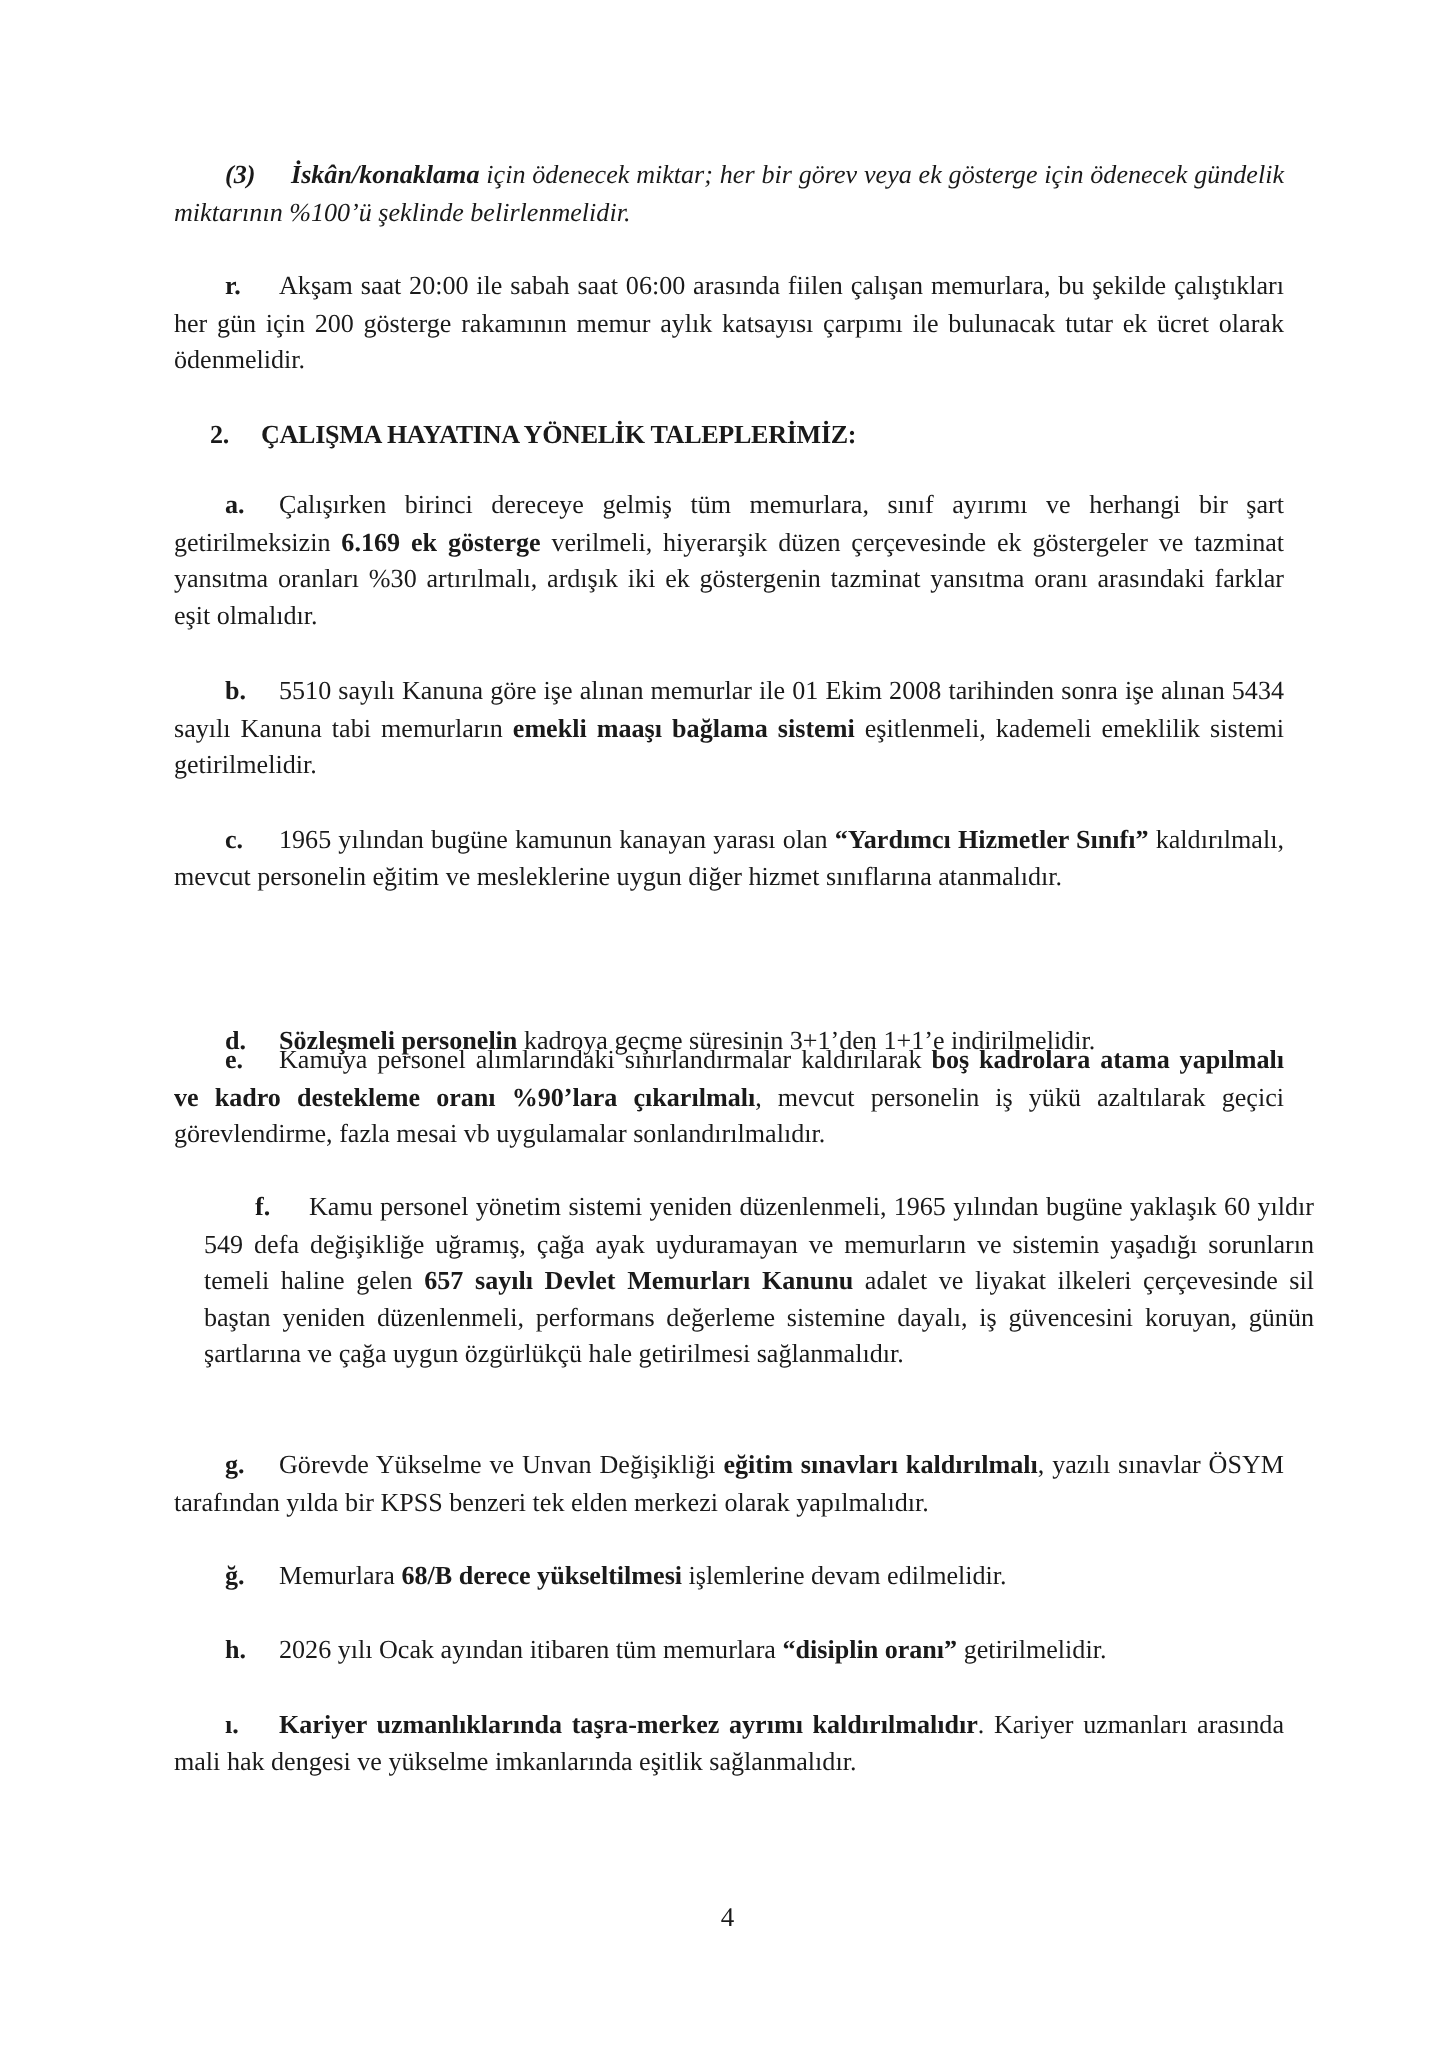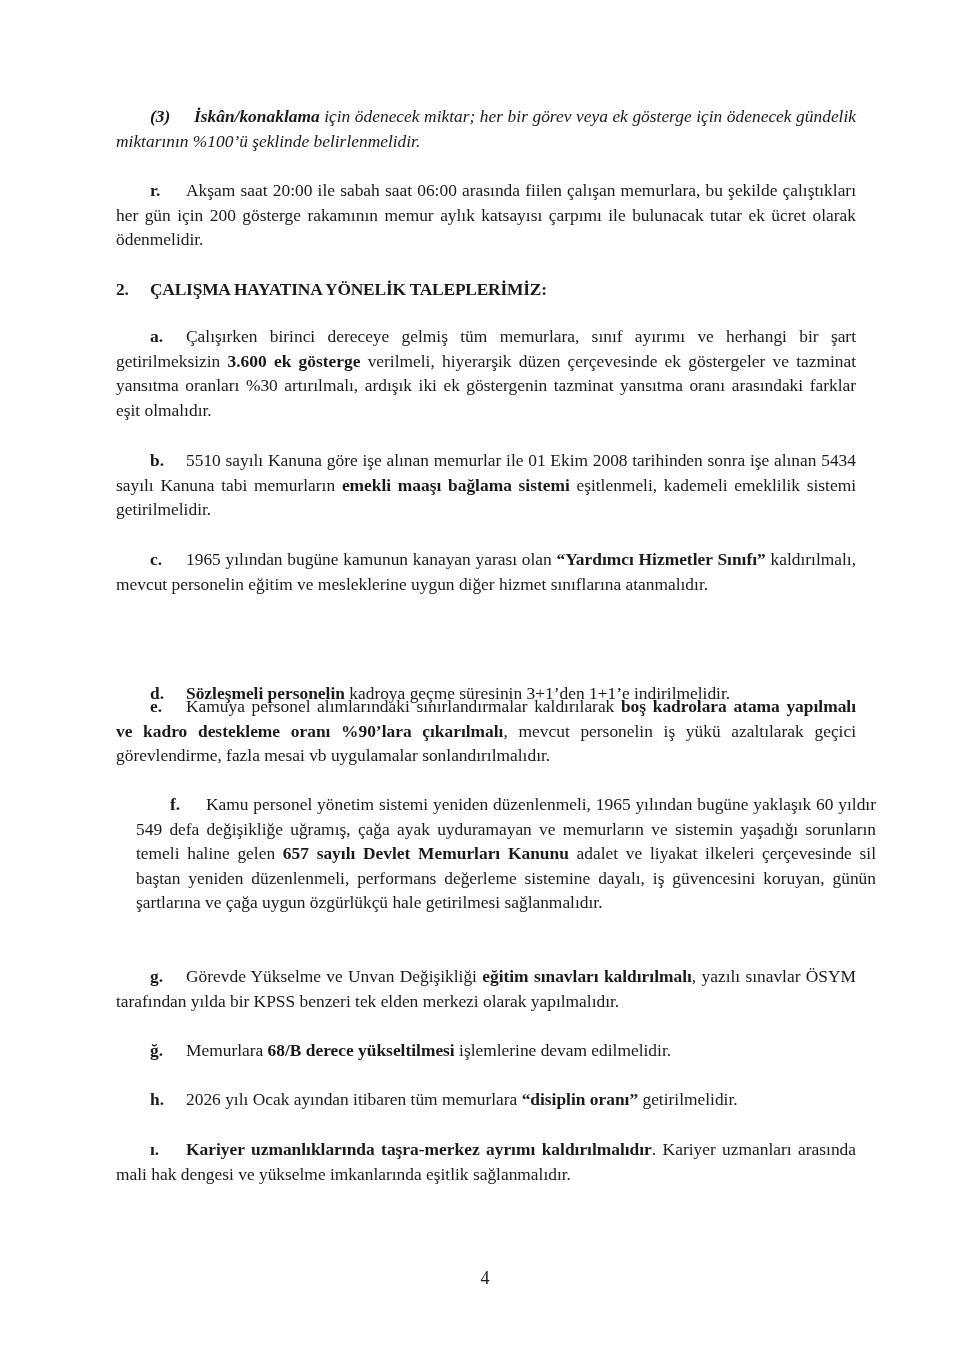--- a/index.html
+++ b/index.html
@@ -27,29 +27,29 @@
       <span class="lbl lbl3">(3)</span><b>İskân/konaklama</b><span> için ödenecek miktar; her bir görev veya ek gösterge için ödenecek gündelik miktarının %100’ü şeklinde belirlenmelidir.</span>
     </p>
   </div>
 
   <div class="abs" style="top:74px;">
     <p class="para">
       <span class="lbl">r.</span><span>Akşam saat 20:00 ile sabah saat 06:00 arasında fiilen çalışan memurlara, bu şekilde çalıştıkları her gün için 200 gösterge rakamının memur aylık katsayısı çarpımı ile bulunacak tutar ek ücret olarak ödenmelidir.</span>
     </p>
   </div>
 
-  <div class="abs" style="top:173px;">
+  <div class="abs" style="top:173px;margin-left:24px;">
     <p class="heading">
       <span class="num">2.</span><span>ÇALIŞMA HAYATINA YÖNELİK TALEPLERİMİZ:</span>
     </p>
   </div>
 
   <div class="abs" style="top:220px;">
     <p class="para">
-      <span class="lbl">a.</span><span>Çalışırken birinci dereceye gelmiş tüm memurlara, sınıf ayırımı ve herhangi bir şart getirilmeksizin </span><b>3.600 ek gösterge</b><span> verilmeli, hiyerarşik düzen çerçevesinde ek göstergeler ve tazminat yansıtma oranları %30 artırılmalı, ardışık iki ek göstergenin tazminat yansıtma oranı arasındaki farklar eşit olmalıdır.</span>
+      <span class="lbl">a.</span><span>Çalışırken birinci dereceye gelmiş tüm memurlara, sınıf ayırımı ve herhangi bir şart getirilmeksizin </span><b>6.169 ek gösterge</b><span> verilmeli, hiyerarşik düzen çerçevesinde ek göstergeler ve tazminat yansıtma oranları %30 artırılmalı, ardışık iki ek göstergenin tazminat yansıtma oranı arasındaki farklar eşit olmalıdır.</span>
     </p>
   </div>
 
   <div class="abs" style="top:344px;">
     <p class="para">
       <span class="lbl">b.</span><span>5510 sayılı Kanuna göre işe alınan memurlar ile 01 Ekim 2008 tarihinden sonra işe alınan 5434 sayılı Kanuna tabi memurların </span><b>emekli maaşı bağlama sistemi</b><span> eşitlenmeli, kademeli emeklilik sistemi getirilmelidir.</span>
     </p>
   </div>
 
   <div class="abs" style="top:443px;">

